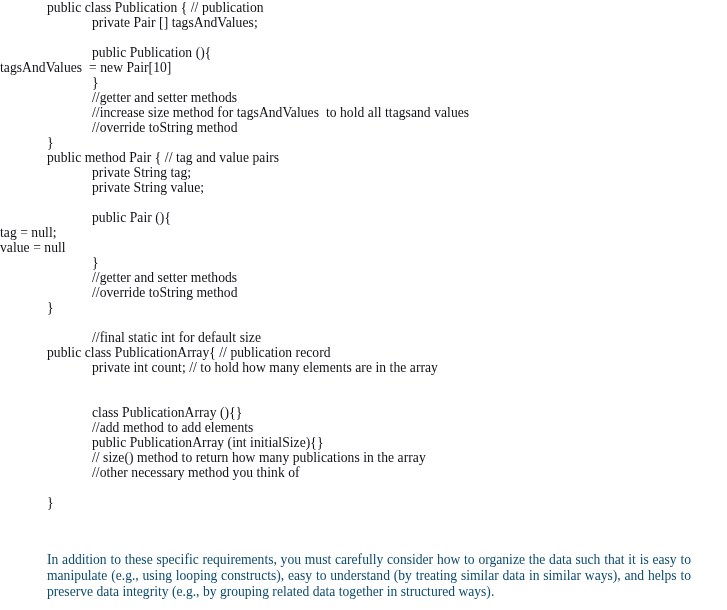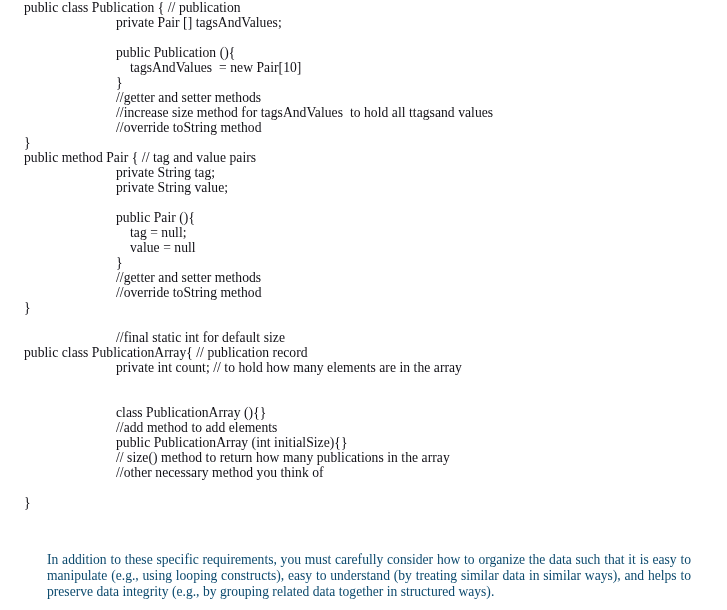--- a/index.html
+++ b/index.html
@@ -33,23 +33,23 @@
     position: relative;
     height: 15px;
     line-height: 15px;
     font-size: 13.6px;
     font-family: "Liberation Serif", "DejaVu Serif", serif;
     white-space: pre;
     color: #100f15;
     letter-spacing: 0.05px;
   }
   .code-line.blank { color: transparent; }
-  .ind0 { padding-left: 24px; }
-  .ind1 { padding-left: 116px; }
-  .ind2 { padding-left: 130px; }
+  .ind0 { padding-left: 47px; }
+  .ind1 { padding-left: 92px; }
+  .ind2 { }
   
   .prose {
     position: absolute;
     left: 47px;
     top: 538px;
     width: 644px;
     font-size: 13.6px;
     line-height: 16.2px;
     text-align: justify;
     text-justify: inter-word;

